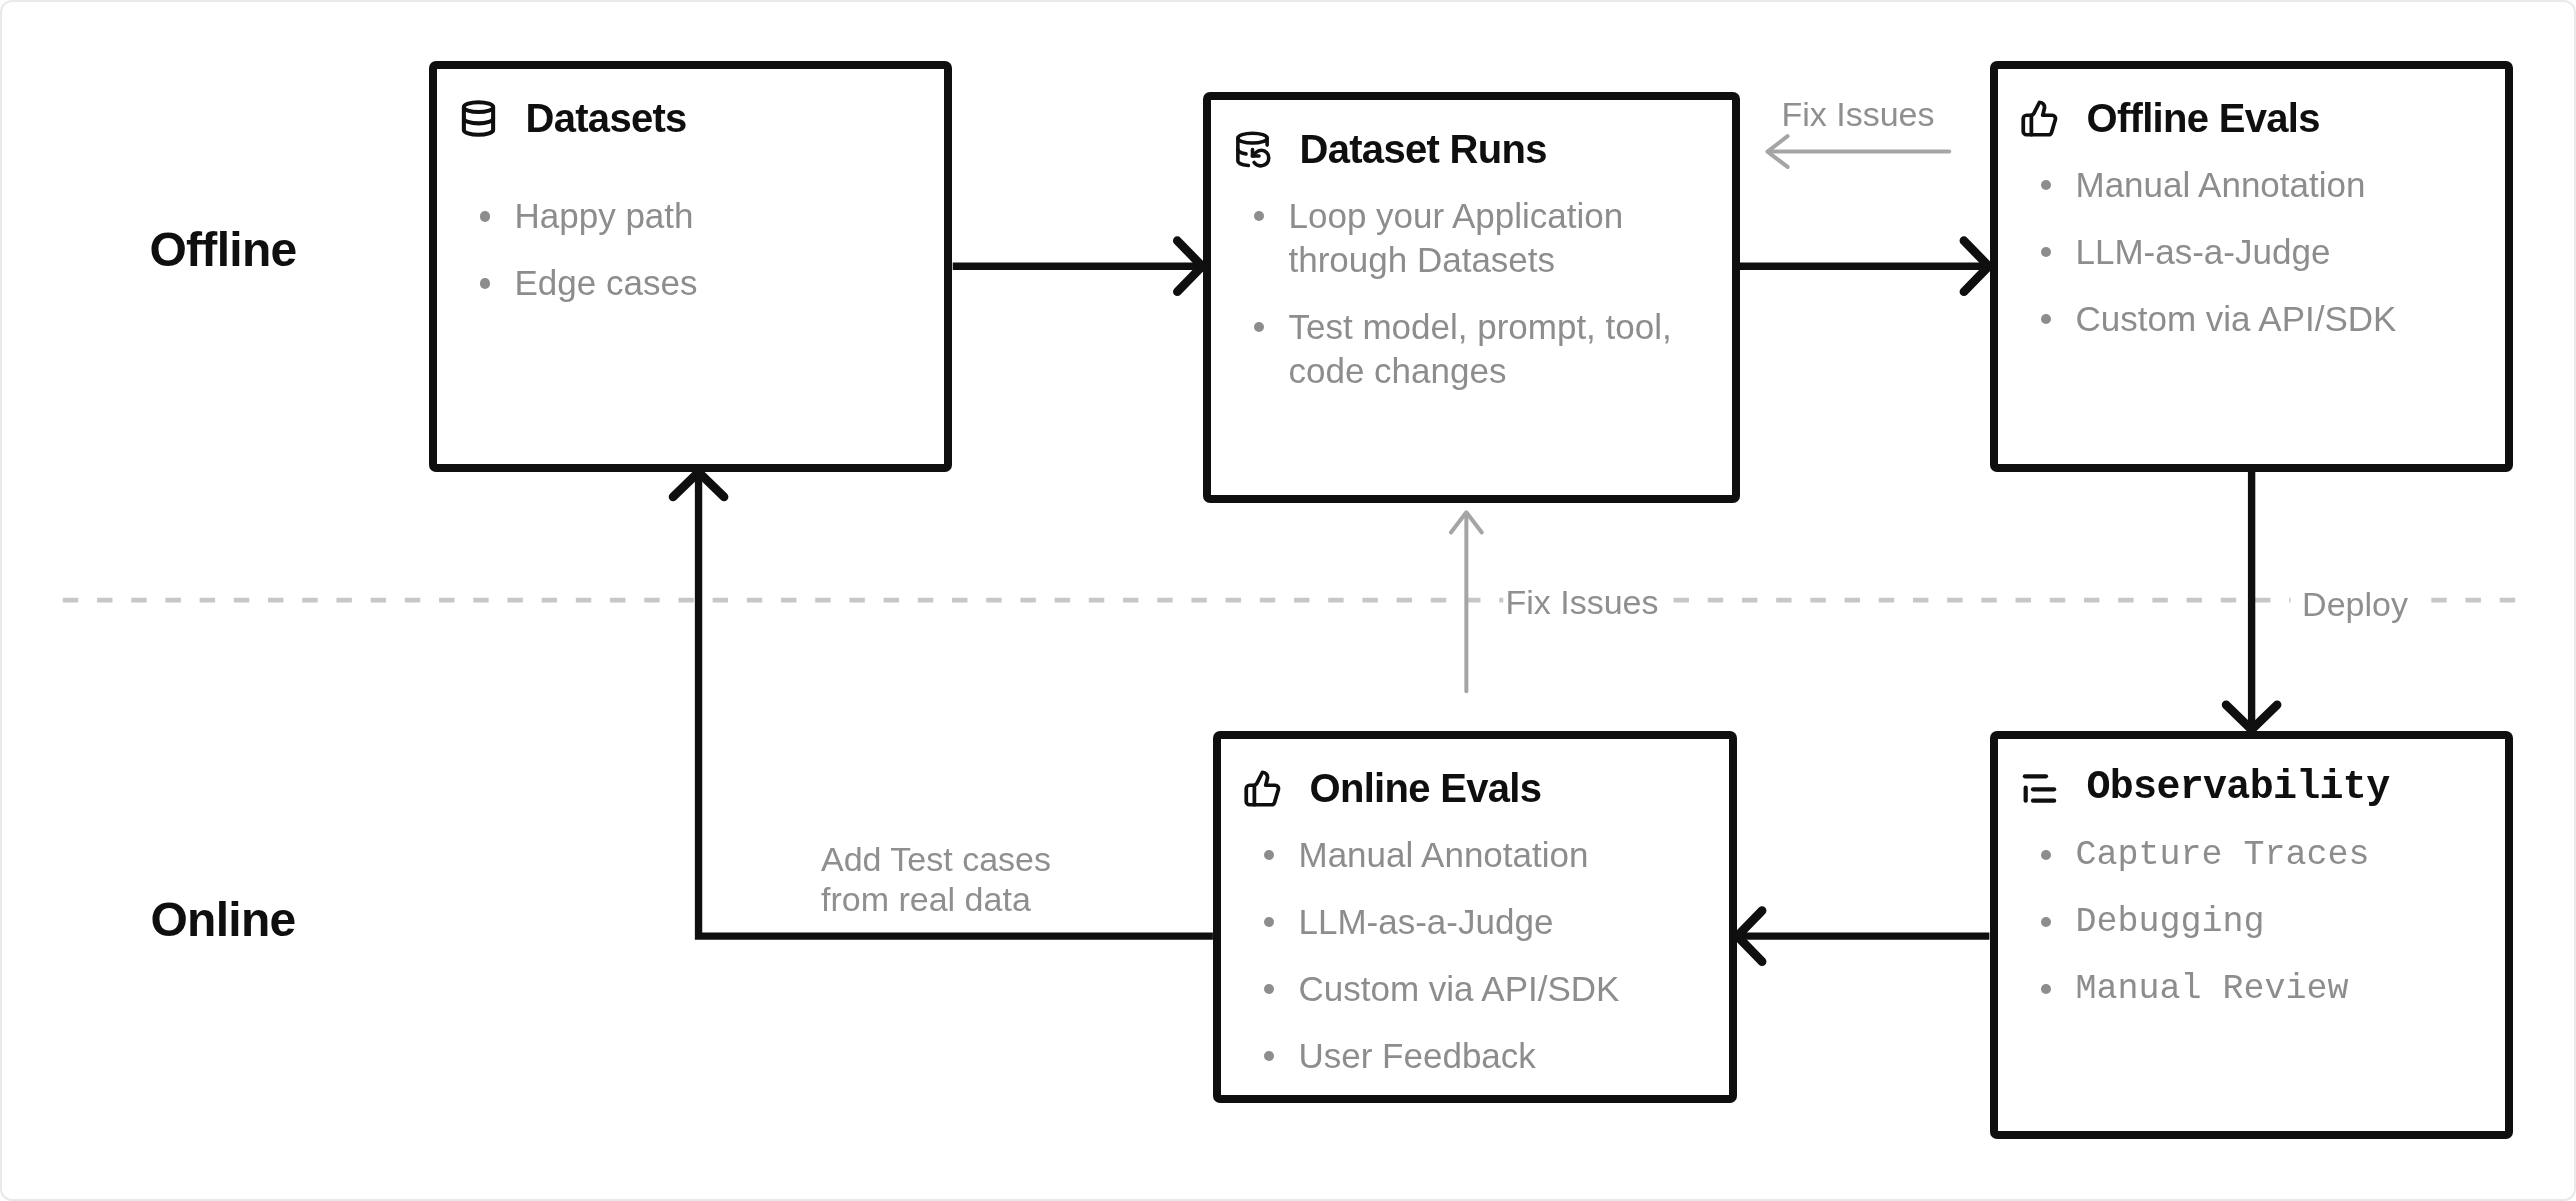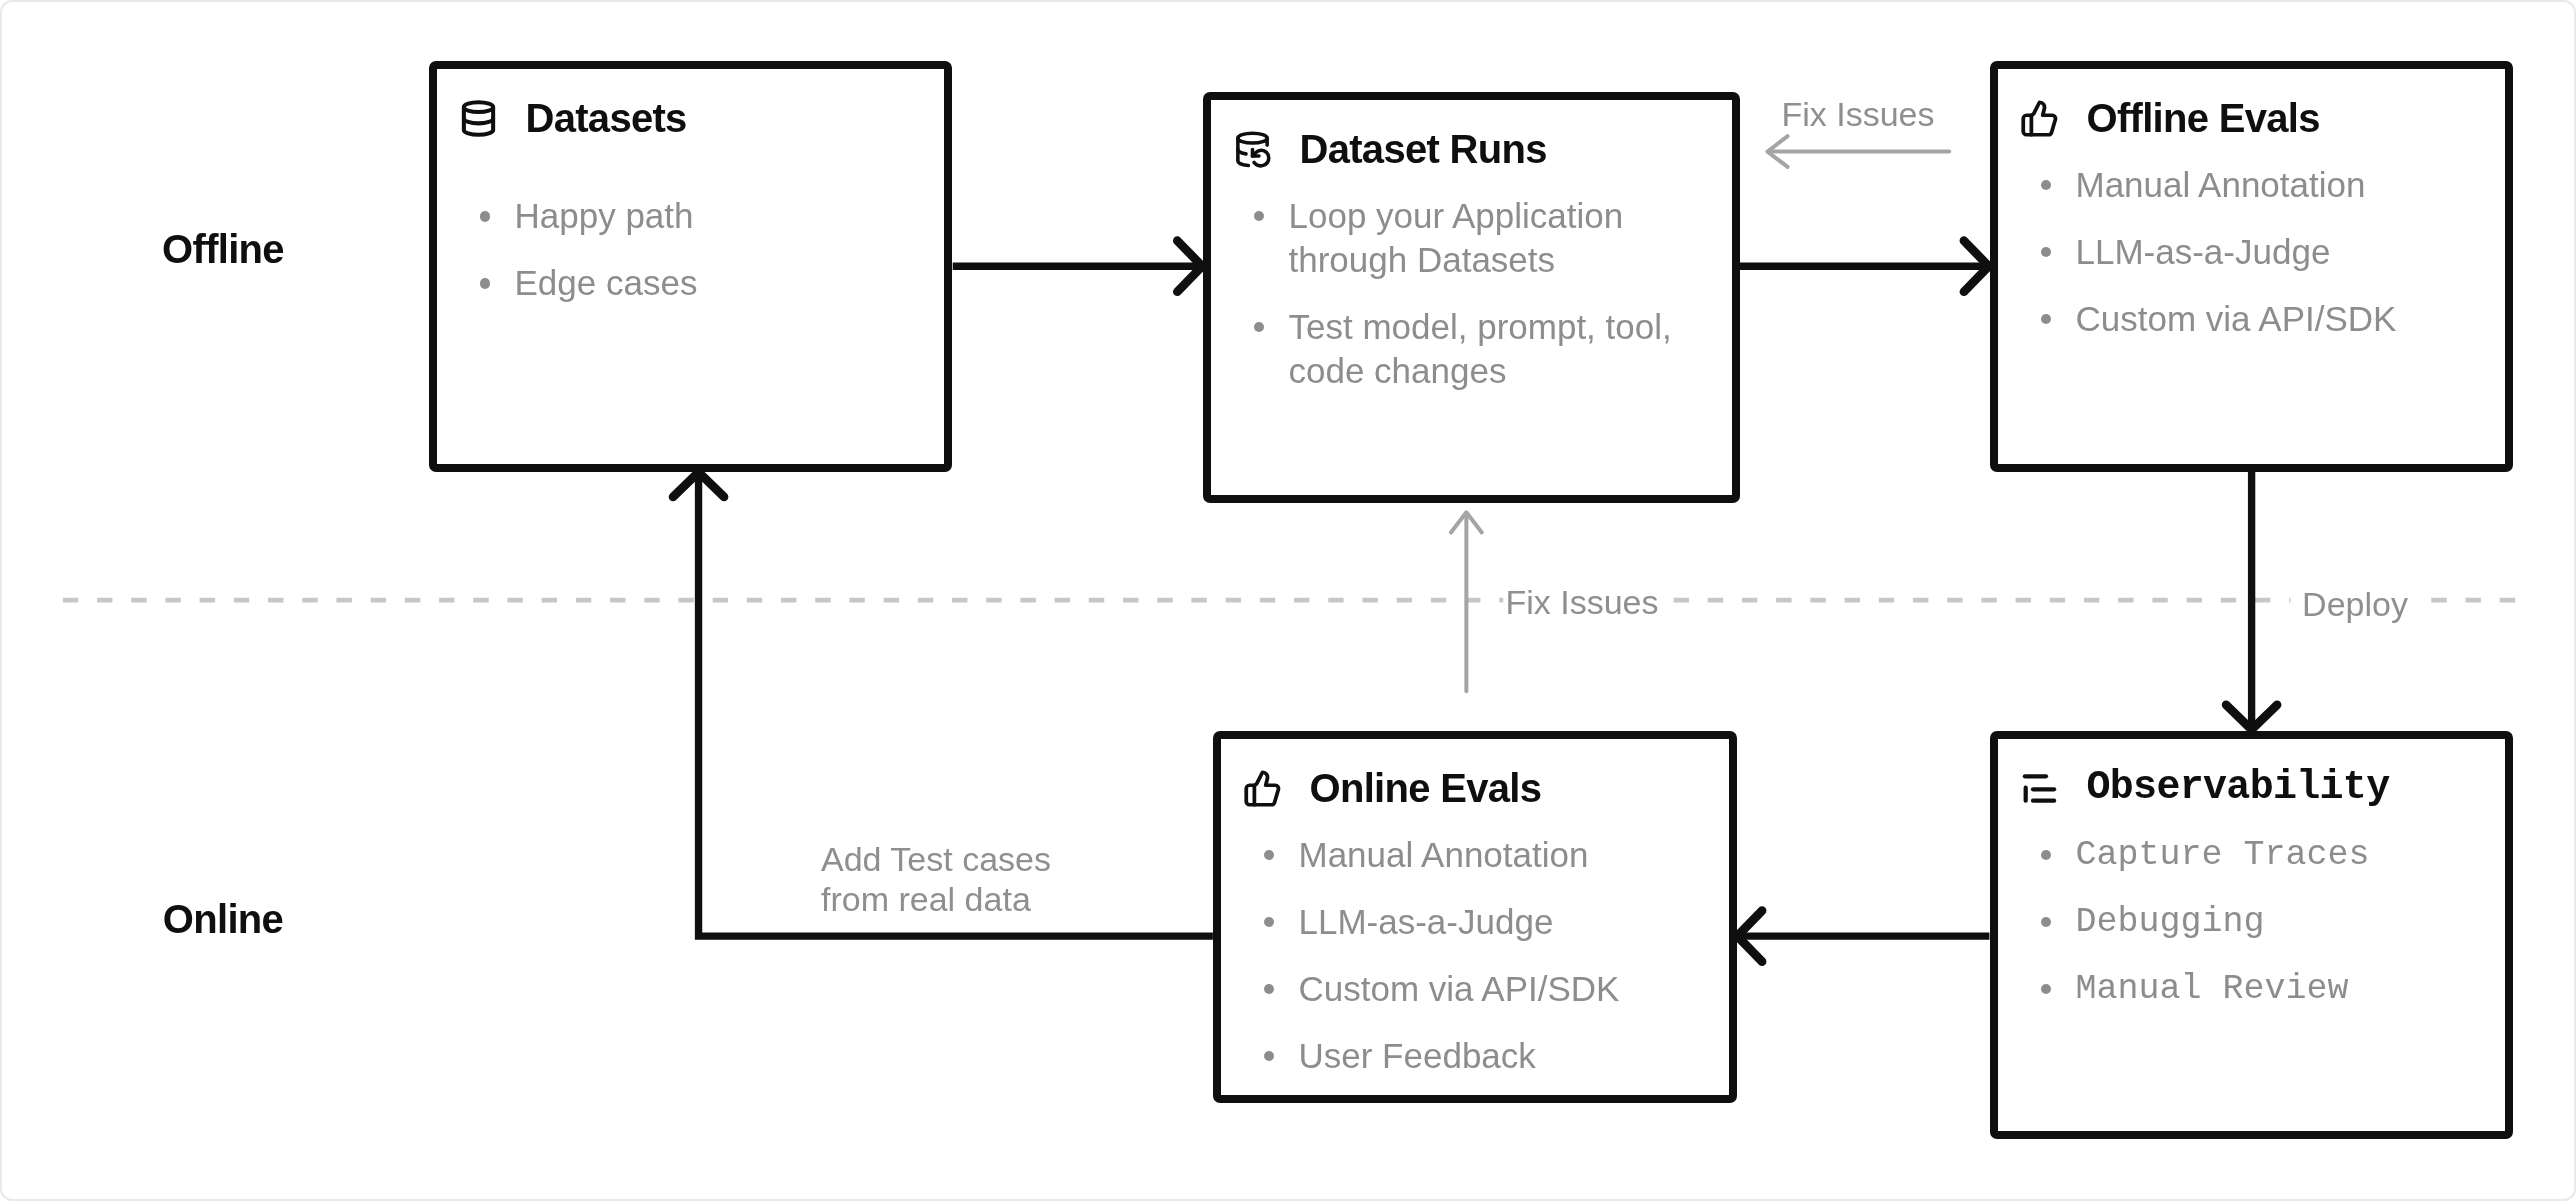--- a/index.html
+++ b/index.html
@@ -19,21 +19,21 @@
   .box-icon{width:39px;height:39px;flex:0 0 auto;color:#0f0f0f;}
   .box-title{font-size:40px;line-height:42px;font-weight:700;color:#0f0f0f;letter-spacing:-0.7px;}
 
   ul.box-list{list-style:none;margin:23.5px 0 0 0;padding:0;}
   .box--datasets ul.box-list{margin-top:55px;}
   ul.box-list li{position:relative;padding-left:56px;margin-bottom:23px;
                  font-size:35px;line-height:44px;color:#8d8d8d;}
   ul.box-list li::before{content:"";position:absolute;left:21px;top:17px;width:10.7px;height:10.7px;
                  border-radius:50%;background:#8d8d8d;}
 
-  .lane-label{position:absolute;transform:translate(-50%,-50%);font-size:40px;font-weight:700;
+  .lane-label{position:absolute;transform:translate(-50%,-50%);font-size:48px;font-weight:700;
               color:#0f0f0f;letter-spacing:-0.7px;z-index:3;white-space:nowrap;}
   .lane-label--offline{left:221px;top:247px;}
   .lane-label--online{left:221px;top:917px;}
 
   .annotation{position:absolute;transform:translate(-50%,-50%);font-size:34px;color:#8f8f8f;
               z-index:3;white-space:nowrap;}
   .annotation--fix-top{left:1856px;top:112px;}
   .annotation--fix-mid{left:1580px;top:600px;}
   .annotation--deploy{left:2353px;top:602px;}
   .annotation--add-test{left:934px;top:877px;text-align:left;line-height:40px;}

